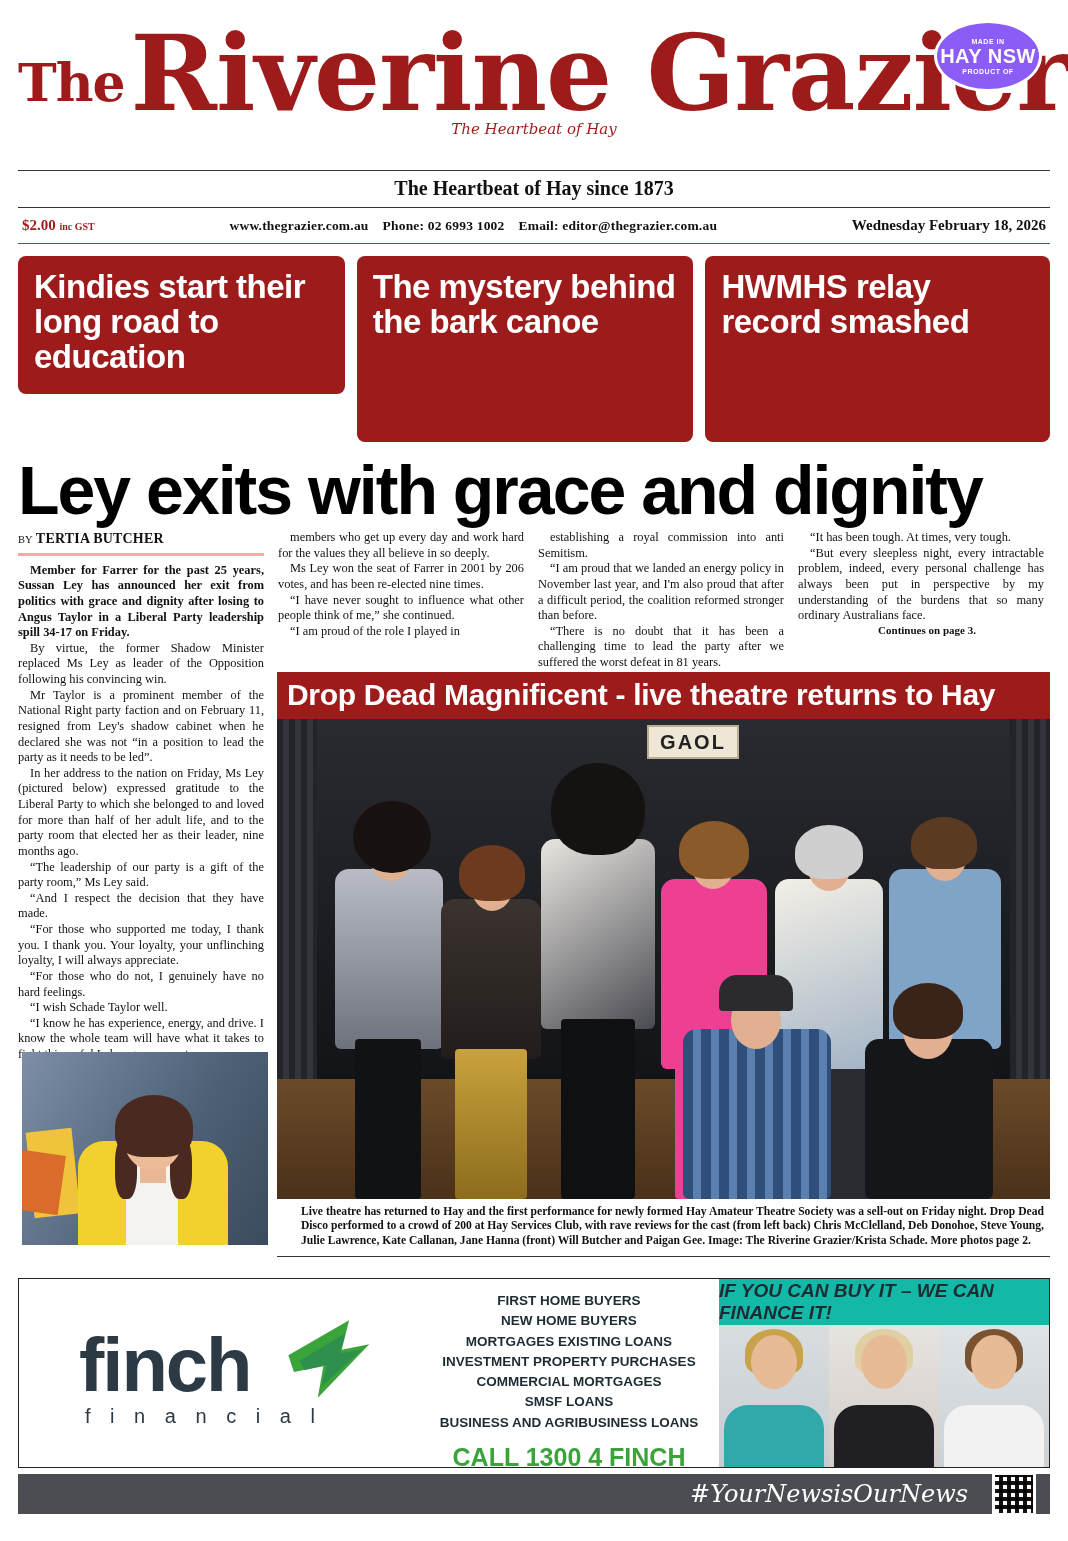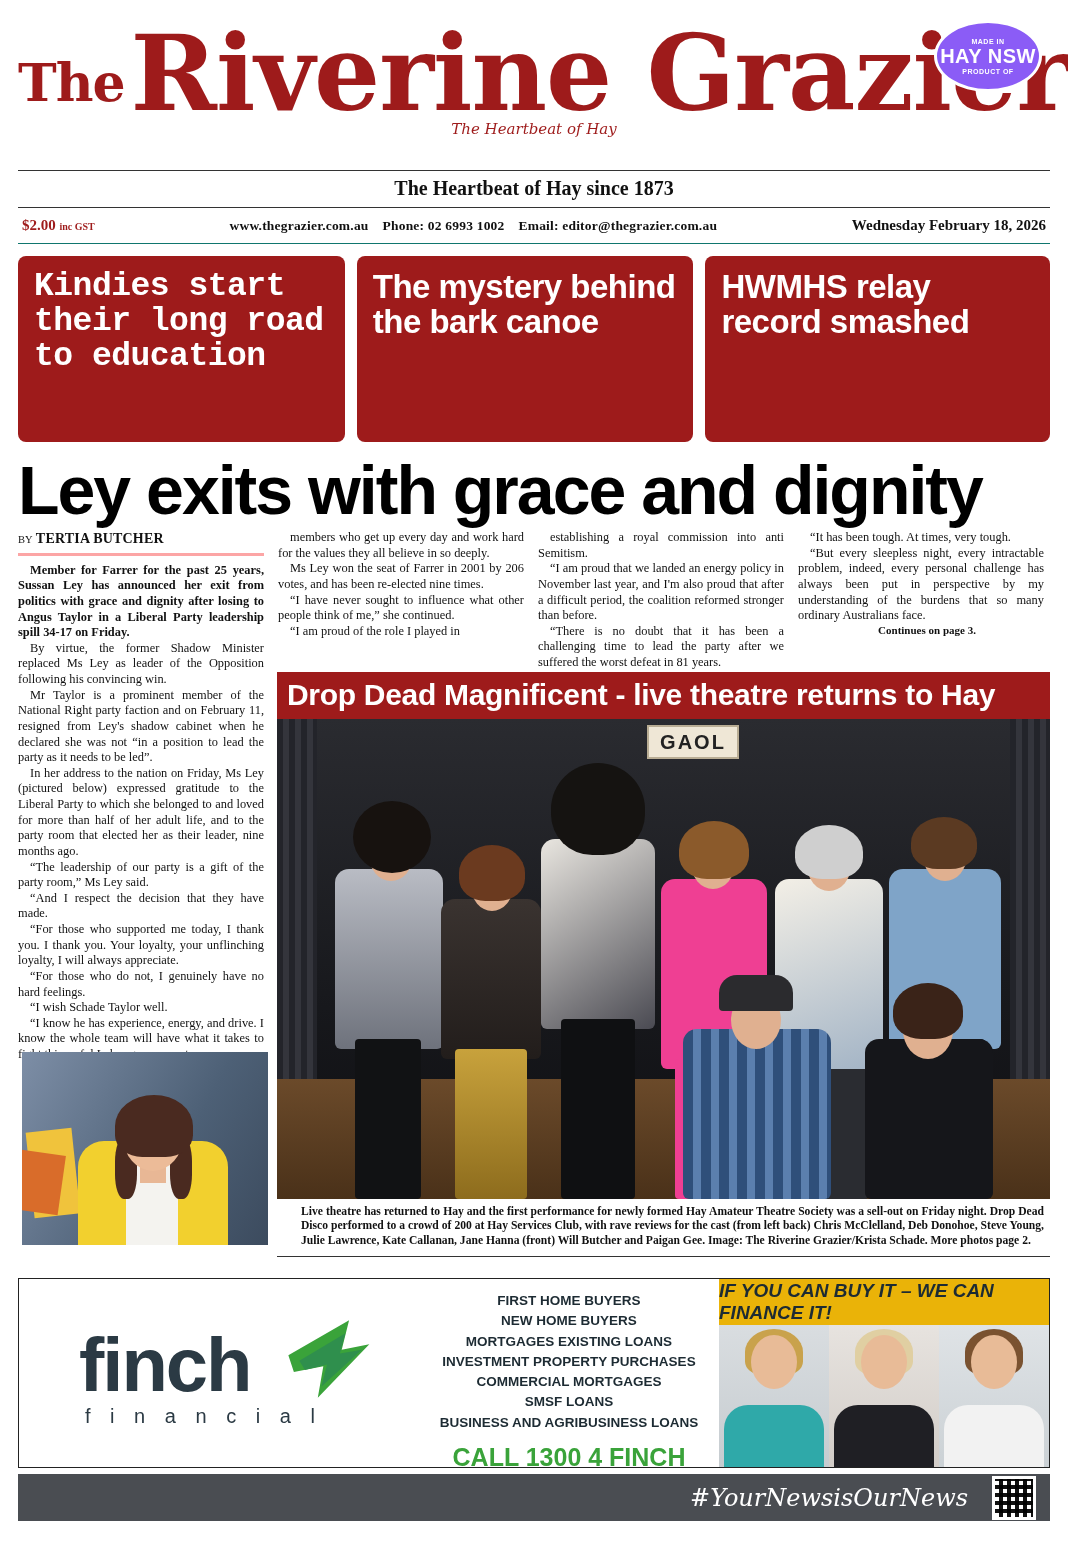--- a/index.html
+++ b/index.html
@@ -77,21 +77,21 @@
 
   
   .teasers { display:flex; gap:12px; margin-top:12px; }
   .teaser {
     background:#9e1b1b; color:#fff;
     border-radius:8px;
     padding:14px 16px 10px 16px;
     font-family:"Liberation Sans", sans-serif;
     position:relative;
   }
-  .teaser.t1 { width:330px; height:186px;font-family:Liberation Mono, monospace; }
+  .teaser.t1 { width:330px; height:138px; }
   .teaser.t2 { width:340px; height:186px; }
   .teaser.t3 { width:348px; height:186px; }
   .teaser .headline {
     font-size:33px; font-weight:700; line-height:1.06; letter-spacing:-.5px;
   }
   .teaser .page {
     position:absolute; left:16px; bottom:10px;
     font-size:19px; font-weight:700;
   }
   .teaser.t3 .headline { font-size:33px; }
@@ -217,37 +217,37 @@
     font-family:"Liberation Sans", sans-serif;
     font-weight:700; font-size:13.5px; color:#1d2b33; line-height:1.5;
   }
   .ad-call {
     font-family:"Liberation Sans", sans-serif;
     font-weight:700; font-size:25px; color:#3aa33a; margin-top:10px;
   }
   .ad-right { flex:1; position:relative; background:#f4f4f4; }
   .ad-banner {
     position:absolute; left:0; right:0; top:0; height:46px;
-    background:#eab308; color:#1d2b33;
+    background:#14b8a6; color:#1d2b33;
     font-family:"Liberation Sans", sans-serif; font-weight:700; font-style:italic;
     font-size:19px; display:flex; align-items:center; justify-content:center;
   }
   .ad-people { position:absolute; left:0; right:0; top:46px; bottom:0; display:flex; }
   .ad-person { flex:1; position:relative; }
   .ap-bg1 { background:linear-gradient(#d9dde0,#c6ccd0); }
   .ap-bg2 { background:linear-gradient(#e7e3df,#d2cdc8); }
   .ap-bg3 { background:linear-gradient(#dfe3e6,#cbd1d5); }
   .ap-head { position:absolute; left:50%; transform:translateX(-50%); top:10px; width:46px; height:54px; border-radius:50%; background:#e8bb97; }
   .ap-hair { position:absolute; left:50%; transform:translateX(-50%); top:4px; width:58px; height:46px; border-radius:50% 50% 30% 30%; }
   .ap-body { position:absolute; left:50%; transform:translateX(-50%); bottom:0; width:100px; height:62px; border-radius:24px 24px 0 0; }
 
   
   .footer {
     position:absolute; left:18px; top:1474px;
-    width:1032px; height:47px;
+    width:1032px; height:40px;
     background:#4a4d52;
     display:flex; align-items:center; justify-content:flex-end;
     padding-right:14px;
   }
   .footer-tag {
     color:#fff; font-family:"DejaVu Serif", serif; font-style:italic; font-size:24px;
     margin-right:24px;
   }
   .qr { width:44px; height:44px; background:
       repeating-linear-gradient(90deg,#fff 0 4px,#111 4px 8px),

